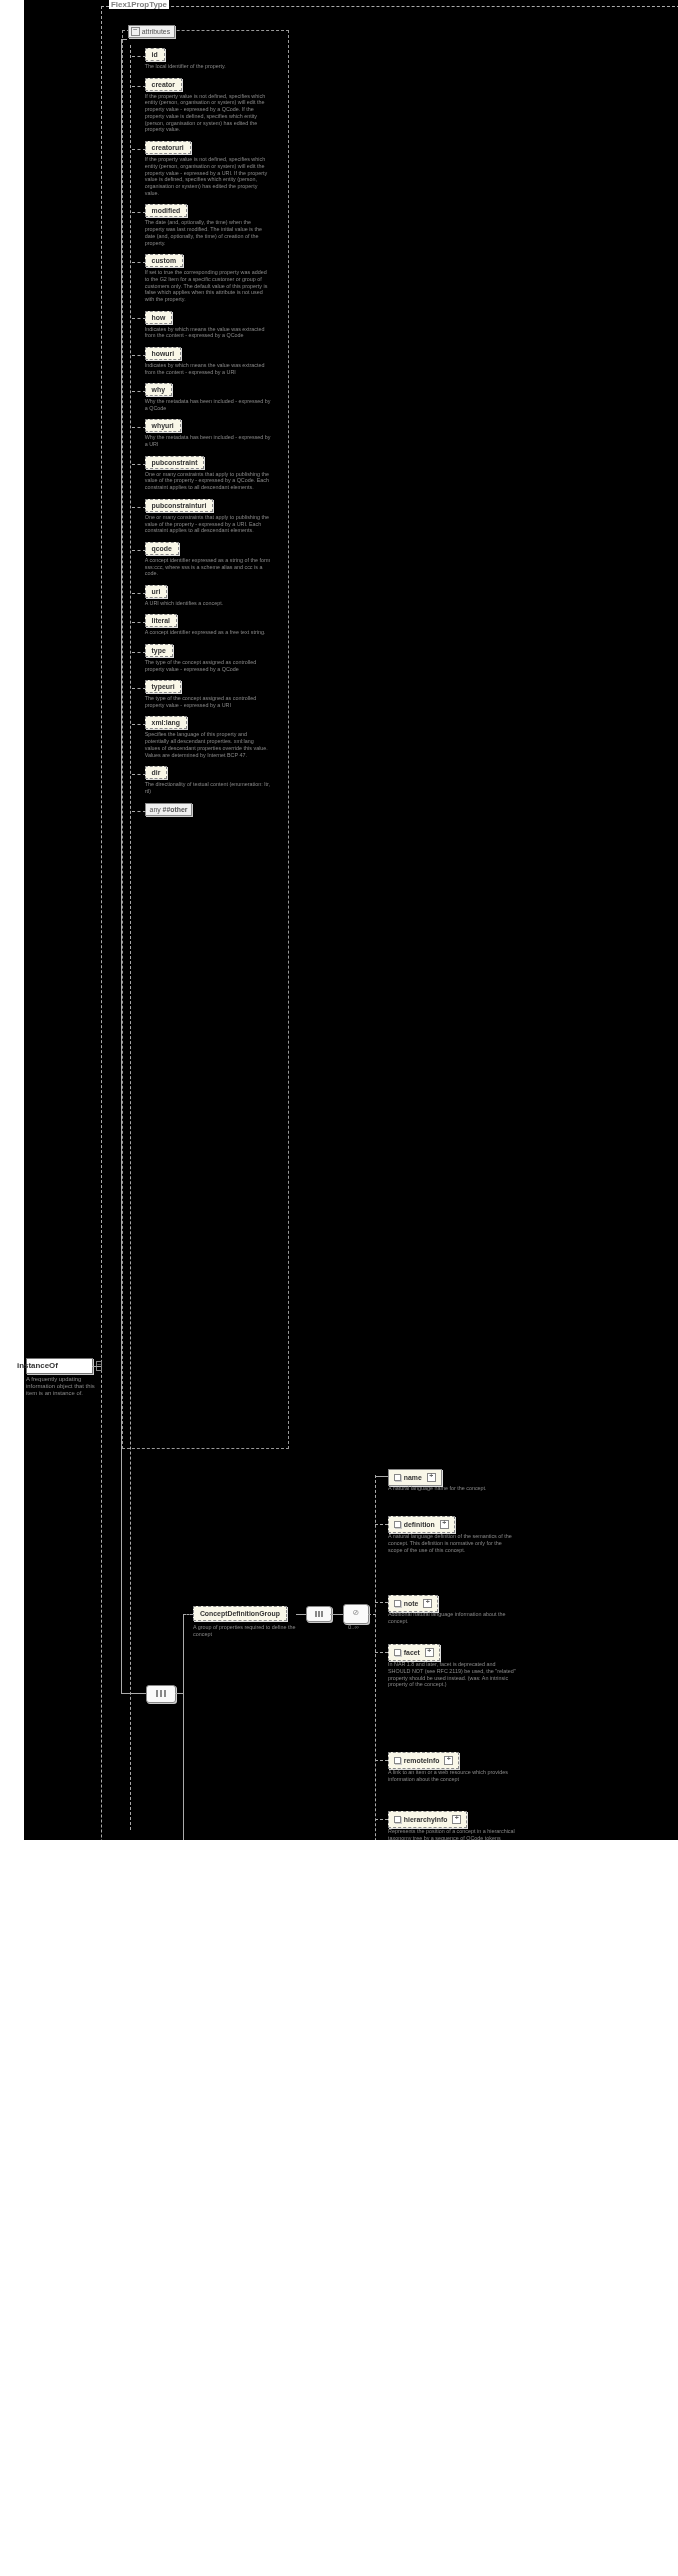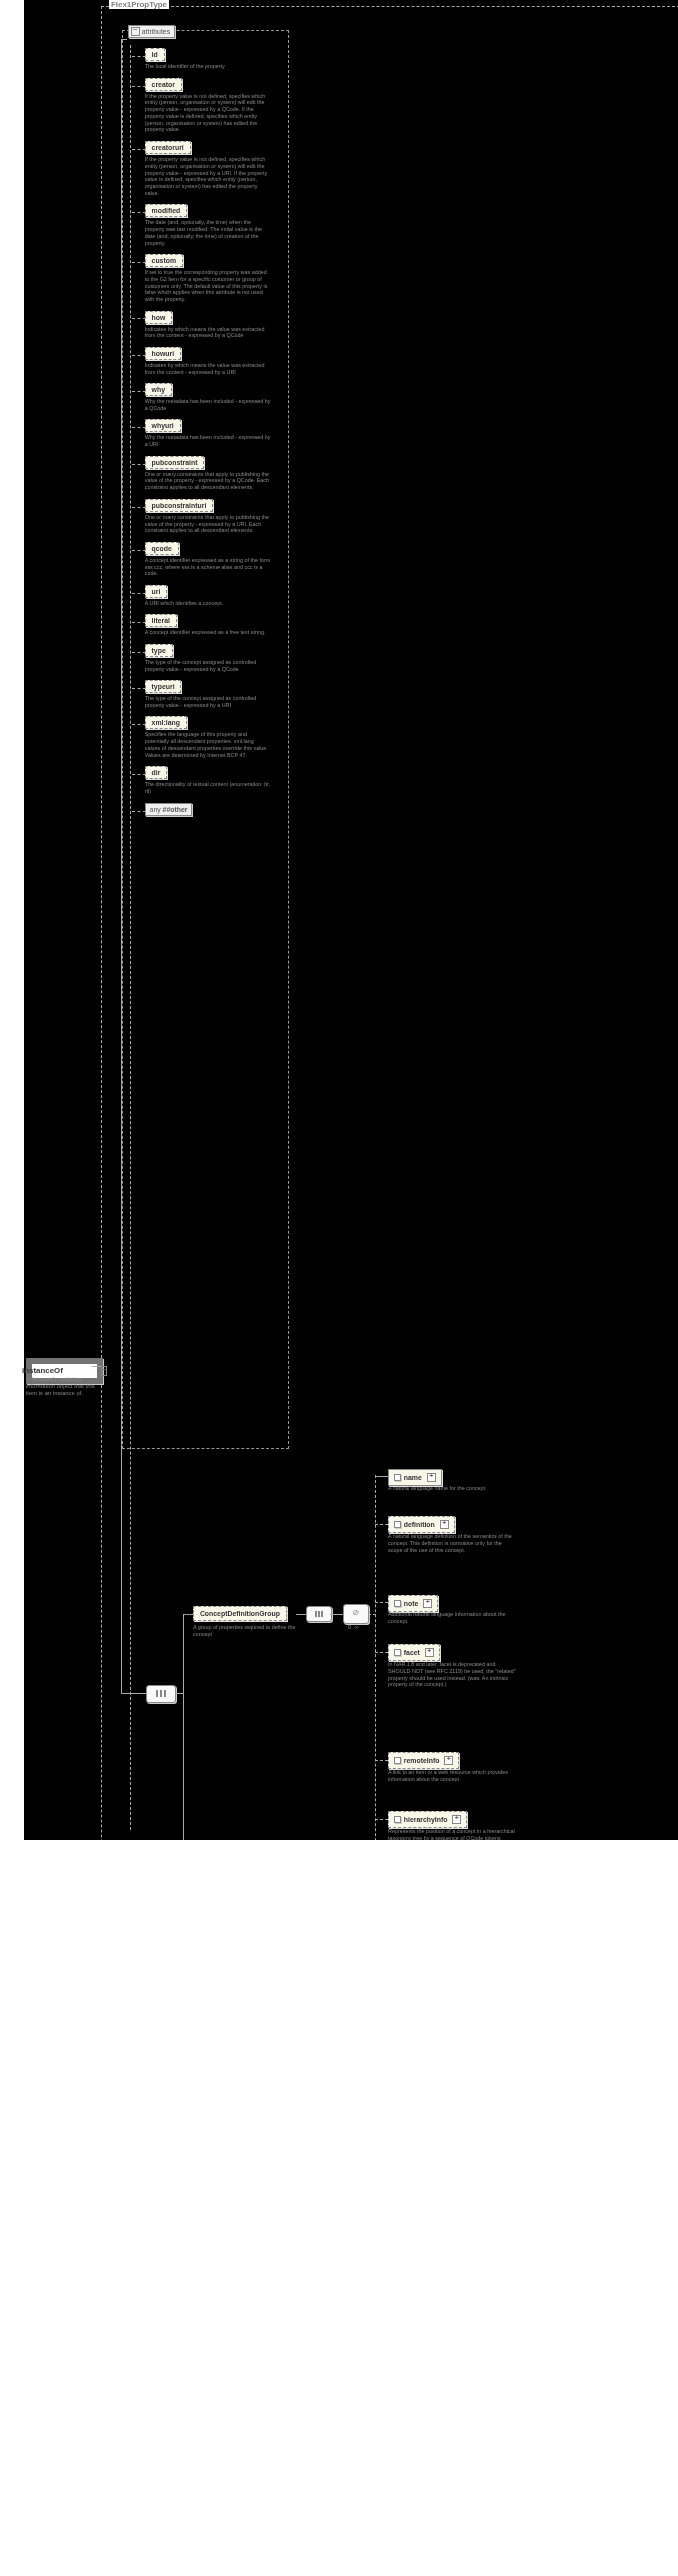--- a/index.html
+++ b/index.html
@@ -38,21 +38,21 @@
     padding: 0 2px;
   }
   
   .instanceof-box {
     position: absolute;
     left: 2px;
     top: 1358px;
     width: 65px;
     height: 13.8px;
     background: #ffffff;
-    border: 6px solid #737373;
+    border: 1px solid #737373;
     box-shadow: 1px 1px 0 #cccccc;
     display: flex;
     align-items: center;
     justify-content: center;
     font-size: 7.9px;
     font-weight: bold;
     color: #333333;
     gap: 35px;
   }
   .instanceof-box .plus {

